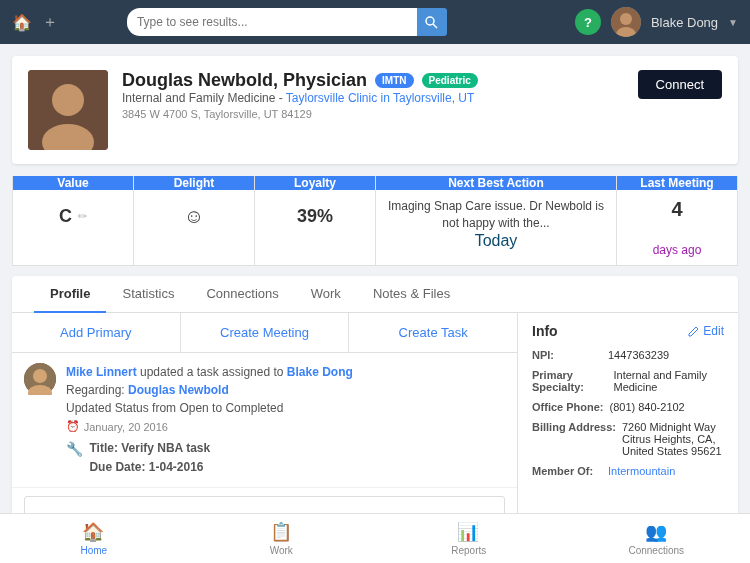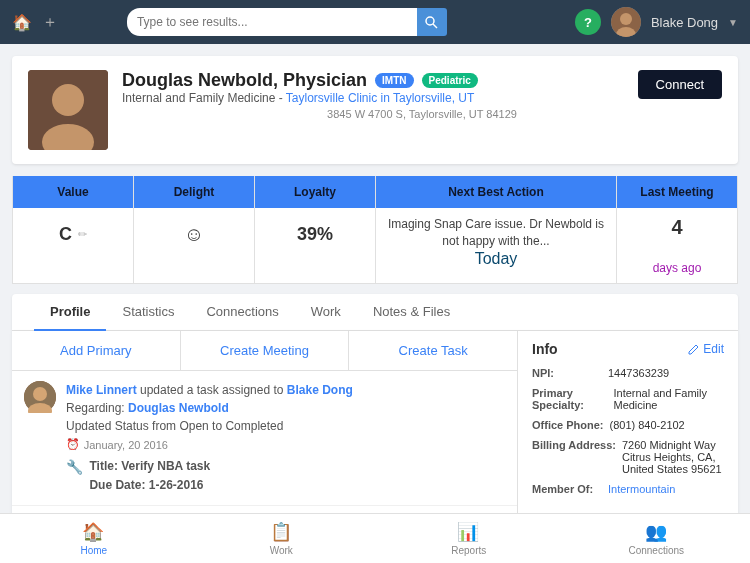--- a/index.html
+++ b/index.html
@@ -99,21 +99,21 @@
       border-radius: 10px;
       font-weight: 600;
     }
     .badge-blue { background: #3b82f6; color: white; }
     .badge-green { background: #10b981; color: white; }
     .profile-sub {
       font-size: 12px;
       color: #555;
     }
     .profile-sub a { color: #3b82f6; text-decoration: none; }
-    .profile-addr { font-size: 11px; color: #888; margin-top: 3px; text-align: center; }
+    .profile-addr { font-size: 11px; color: #888; margin-top: 3px; }
     .connect-btn {
       position: absolute;
       right: 16px; top: 14px;
       background: #0f172a;
       color: white;
       border: none;
       border-radius: 4px;
       padding: 7px 18px;
       font-size: 13px;
       cursor: pointer;
@@ -129,24 +129,24 @@
       background: white;
     }
     .metric-cell {
       flex: 1;
       border-right: 1px solid #e0e0e0;
       text-align: center;
     }
     .metric-cell:last-child { border-right: none; }
     .metric-header {
       background: #3b82f6;
-      color: #0f172a;
+      color: #ffffff;
       font-size: 12px;
       font-weight: 600;
-      padding: 9px 4px;
+      padding: 0 4px;
     }
     .metric-body {
       padding: 8px 4px;
       min-height: 52px;
       display: flex;
       align-items: center;
       justify-content: center;
       flex-direction: column;
       font-size: 13px;
     }
@@ -421,21 +421,21 @@
           <span>Updated Status from Open to Completed</span>
         </div>
         <div class="activity-time">
           <span class="clock-icon">⏰</span>
           <span>January, 20 2016</span>
         </div>
         <div class="task-detail">
           <span class="wrench-icon">🔧</span>
           <div class="task-info">
             <span>Title:</span> <span>Verify NBA task</span><br>
-            <span>Due Date:</span> <span>1-26-2016</span>
+            <span>Due Date:</span> <span>1-04-2016</span>
           </div>
         </div>
       </div>
     </div>
     <div class="comment-input-wrap">
       <input class="comment-input" type="text" placeholder="" style="">
     </div>
   </div>
 
   <div class="right-panel">

